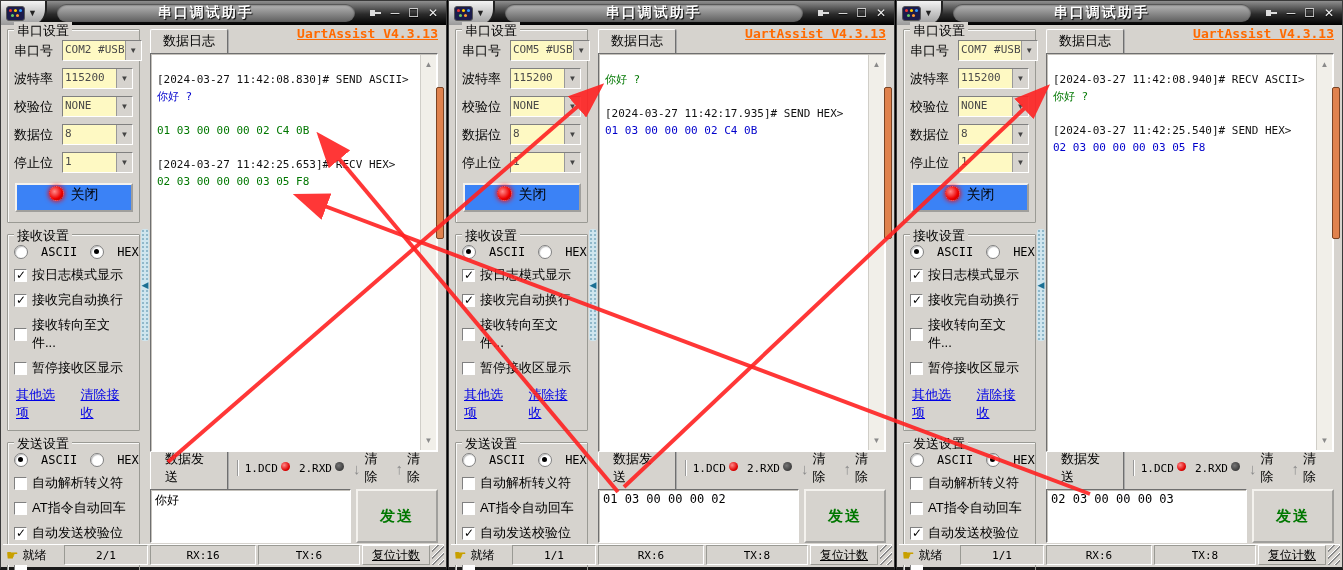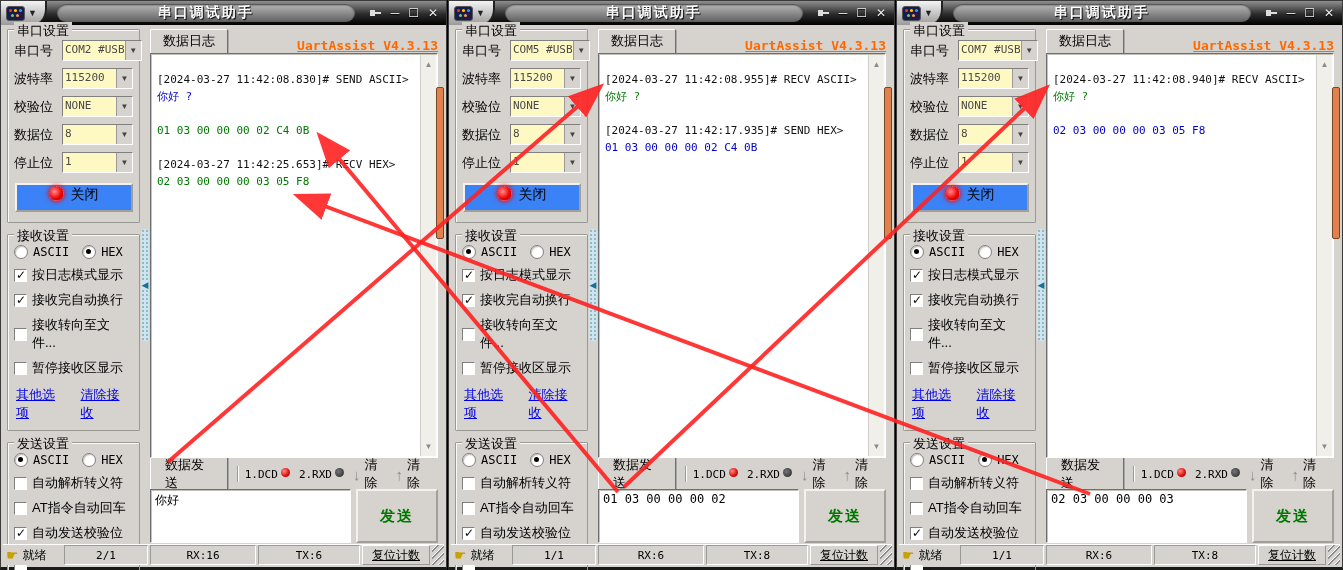--- a/index.html
+++ b/index.html
@@ -39,39 +39,39 @@
   .cbtn{width:15px;background:#d6d3ce;border-left:1px solid #999;color:#444;font-size:8px;
        display:flex;align-items:center;justify-content:center;}
   .closebtn{display:flex;justify-content:center;gap:7px;width:118px;height:29px;
        margin:10px auto 6px;background:#3b82f6;border:2px outset #f4f2ee;font-size:14px;}
   .reddot{width:13px;height:13px;border-radius:50%;background:radial-gradient(circle at 35% 35%,#ff8a8a,#e00 60%,#900);
        box-shadow:0 0 4px 1px rgba(255,0,0,.8);border:1px dotted #f55;}
   .optrow{display:flex;align-items:center;gap:5px;margin-bottom:7px;font-size:13px;}
   .rb{width:12px;height:12px;border-radius:50%;background:#fff;border:1px solid #808080;
       box-shadow:1px 1px 1px rgba(0,0,0,.25) inset;flex:none;}
   .rb.on::before{content:"";display:block;width:5px;height:5px;margin:3px;border-radius:50%;background:#000;}
-  .rlbl{font-family:"DejaVu Sans Mono",monospace;font-size:12px;margin-right:8px;}
+  .rlbl{font-family:"DejaVu Sans Mono",monospace;font-size:12px;margin-right:8px;margin-left:8px;}
   .cb{width:13px;height:13px;background:#fff;border:1px solid;border-color:#808080 #fff #fff #808080;
       box-sizing:border-box;flex:none;position:relative;}
   .cb.on::before{content:"\2713";position:absolute;left:1px;top:-2px;font-size:12px;font-weight:bold;}
   .lnkrow{display:flex;gap:14px;margin:9px 2px 4px;}
   a.lnk{color:#0000e6;text-decoration:underline;font-size:13px;cursor:pointer;}
   
   .splitcol{width:10px;flex:none;position:relative;}
   .splitter{position:absolute;left:1px;top:204px;width:8px;height:112px;border-radius:3px;
       background:#cfe5ee;background-image:radial-gradient(#8fb8ca 35%,transparent 40%);background-size:4px 4px;
       display:flex;align-items:center;justify-content:center;}
   .splitter span{color:#1c6f93;font-size:9px;line-height:9px;background:#cfe5ee;}
   
   .rightcol{flex:1;display:flex;flex-direction:column;padding:4px 6px 0 0;box-sizing:border-box;min-width:0;}
   .tabrow{display:flex;align-items:flex-end;height:24px;flex:none;}
   .tab{background:#d6d3ce;border:1px solid;border-color:#fff #6f6f6f #d6d3ce #fff;border-radius:2px 2px 0 0;
       padding:2px 12px 3px;font-size:13px;position:relative;top:1px;box-shadow:1px 0 0 #aaa;}
   .brand{margin-left:auto;font-family:"DejaVu Sans Mono",monospace;font-weight:bold;font-size:13px;
-      color:#ff6a00;text-decoration:underline;cursor:pointer;padding-bottom:0;}
+      color:#ff6a00;text-decoration:underline;cursor:pointer;padding-bottom:12px;}
   .logwrap{position:relative;flex:1;border:1px solid;border-color:#6f6f6f #fff #fff #6f6f6f;background:#fff;
       box-shadow:1px 1px 0 #c4c1bb inset;min-height:0;}
   .logarea{position:absolute;top:1px;left:1px;bottom:1px;right:16px;overflow:hidden;
       padding:16px 0 0 5px;font-family:"DejaVu Sans Mono",monospace;font-size:11px;line-height:17px;}
   .logln{white-space:nowrap;}
   .c-k{color:#111;}
   .c-b{color:#0000cc;}
   .c-g{color:#007700;}
   .vscroll{position:absolute;top:1px;right:1px;bottom:1px;width:15px;background:#f1efe9;
       border-left:1px solid #d0cec8;}
@@ -84,21 +84,21 @@
   .dstab{background:#d6d3ce;border:1px solid;border-color:#fff #6f6f6f #d6d3ce #fff;border-radius:2px 2px 0 0;
       padding:2px 14px 3px;box-shadow:1px 0 0 #aaa;}
   .dssep{width:1px;height:16px;background:#999;margin:0 7px 0 9px;box-shadow:1px 0 0 #fff;}
   .ind{font-family:"DejaVu Sans Mono",monospace;font-size:11px;display:flex;gap:3px;margin-right:9px;}
   .dot{width:9px;height:9px;border-radius:50%;}
   .dot.red{background:radial-gradient(circle at 35% 35%,#f88,#d00 65%,#800);}
   .dot.dark{background:radial-gradient(circle at 40% 40%,#777,#222);}
   .clr{display:flex;align-items:center;gap:4px;margin-right:8px;cursor:pointer;}
   .clr .arr{color:#8d8d8d;font-weight:bold;font-size:15px;line-height:13px;}
   
-  .sendarea{display:flex;gap:5px;margin-top:3px;height:54px;flex:none;}
+  .sendarea{display:flex;gap:5px;margin-top:9px;height:54px;flex:none;}
   .sendbox{flex:1;resize:none;border:1px solid;border-color:#6f6f6f #fff #fff #6f6f6f;background:#fff;
       font-family:"DejaVu Sans Mono",monospace;font-size:12px;padding:2px 4px;box-shadow:1px 1px 0 #c4c1bb inset;}
   .sendbtn{width:82px;background:#d6d3ce;border:2px outset #f4f2ee;color:#007700;font-weight:bold;
       font-size:15px;letter-spacing:2px;}
   
   .statusbar{position:absolute;left:2px;right:2px;bottom:2px;height:20px;display:flex;align-items:stretch;
       gap:2px;background:#d6d3ce;border-top:1px solid #fff;font-size:12px;}
   .sready{display:flex;align-items:center;gap:4px;width:56px;overflow:hidden;flex:none;padding-left:3px;}
   .hand{color:#c8a000;font-size:14px;}
   .sbox{border:1px solid;border-color:#9a9a94 #fff #fff #9a9a94;display:flex;align-items:center;
@@ -445,21 +445,20 @@
             </div>
       </div>
 
       <div class="rightcol">
         <div class="tabrow">
           <span class="tab">数据日志</span>
           <a class="brand">UartAssist V4.3.13</a>
         </div>
         <div class="logwrap">
           <div class="logarea">
-                <div class="logln c-k">[2024-03-27 11:42:08.955]# RECV ASCII&gt;</div>
                 <div class="logln c-g">你好  ?</div>
                 <div class="logln c-k">&nbsp;</div>
                 <div class="logln c-k">[2024-03-27 11:42:17.935]# SEND HEX&gt;</div>
                 <div class="logln c-b">01 03 00 00 00 02 C4 0B</div>
               </div>
           <div class="vscroll">
             <span class="sarrow up">▲</span>
             <span class="sarrow down">▼</span>
           </div>
         </div>
@@ -639,20 +638,21 @@
       <div class="rightcol">
         <div class="tabrow">
           <span class="tab">数据日志</span>
           <a class="brand">UartAssist V4.3.13</a>
         </div>
         <div class="logwrap">
           <div class="logarea">
                 <div class="logln c-k">[2024-03-27 11:42:08.940]# RECV ASCII&gt;</div>
                 <div class="logln c-g">你好  ?</div>
                 <div class="logln c-k">&nbsp;</div>
+                <div class="logln c-k">[2024-03-27 11:42:25.540]# SEND HEX&gt;</div>
                 <div class="logln c-b">02 03 00 00 00 03 05 F8</div>
               </div>
           <div class="vscroll">
             <span class="sarrow up">▲</span>
             <span class="sarrow down">▼</span>
           </div>
         </div>
         <div class="dsrow">
           <span class="dstab">数据发送</span>
           <span class="dssep"></span>

